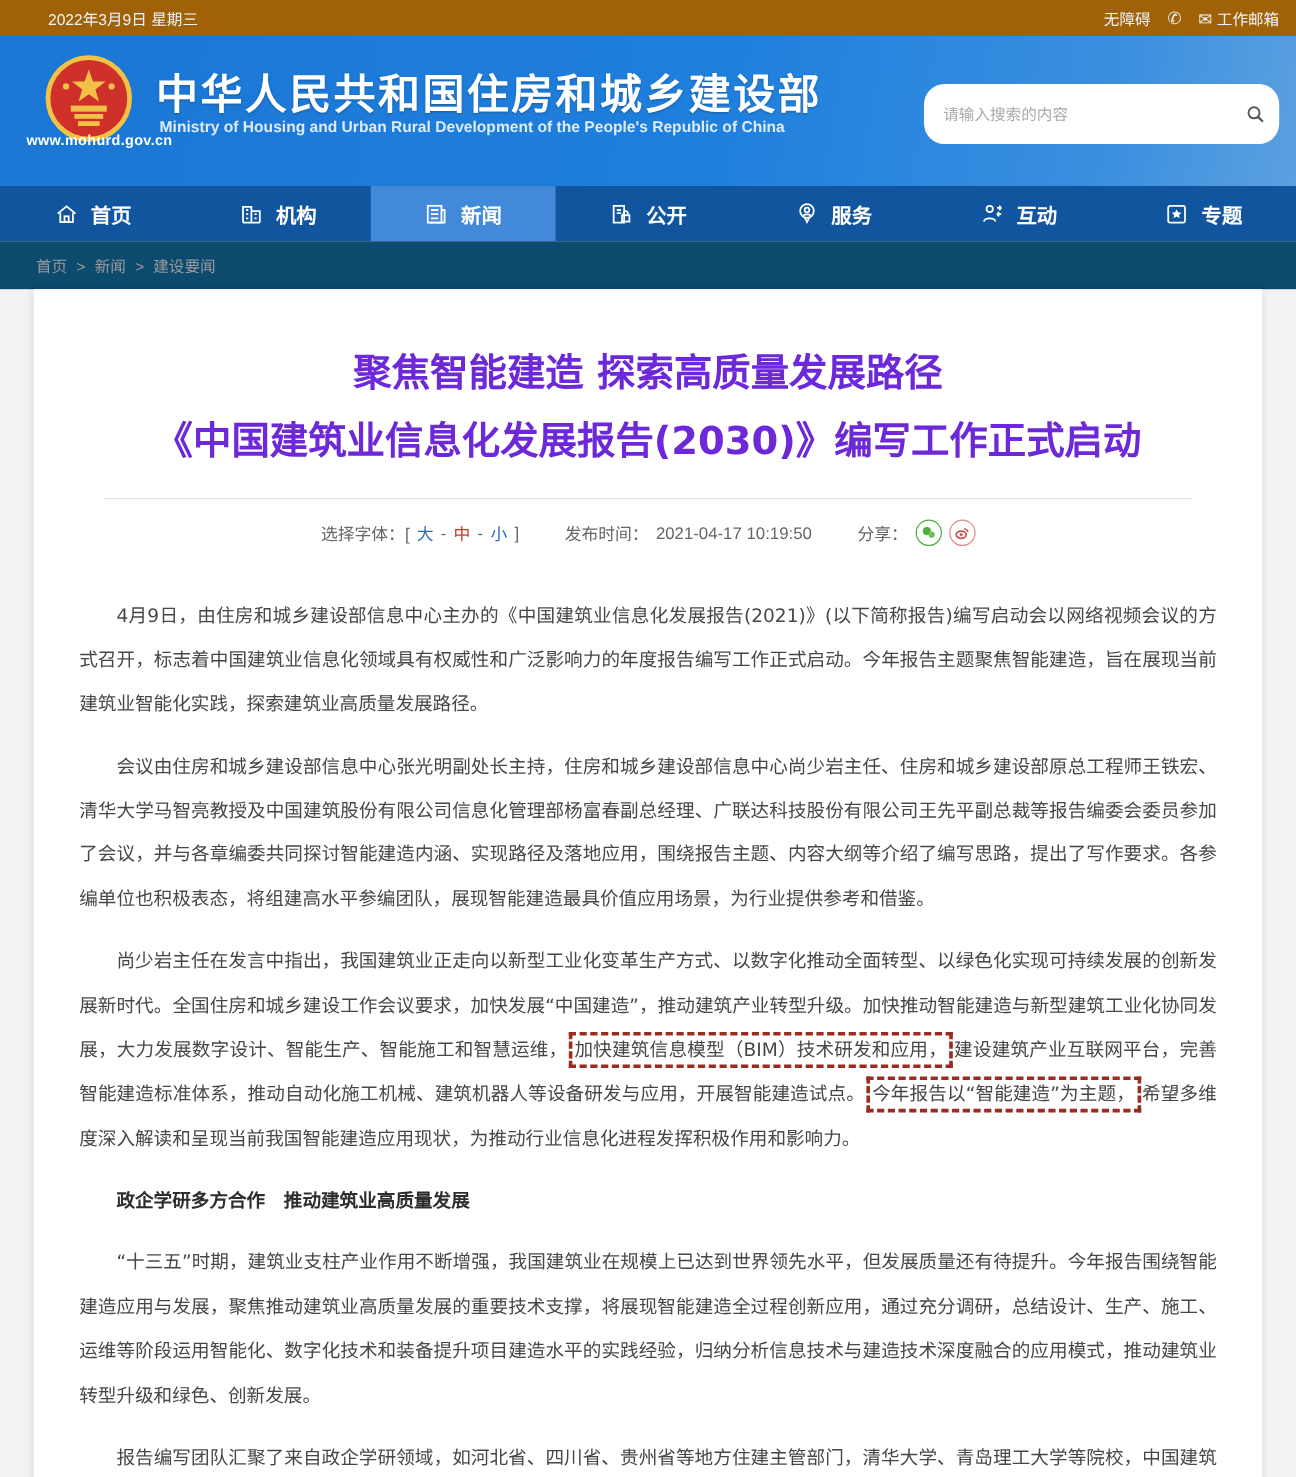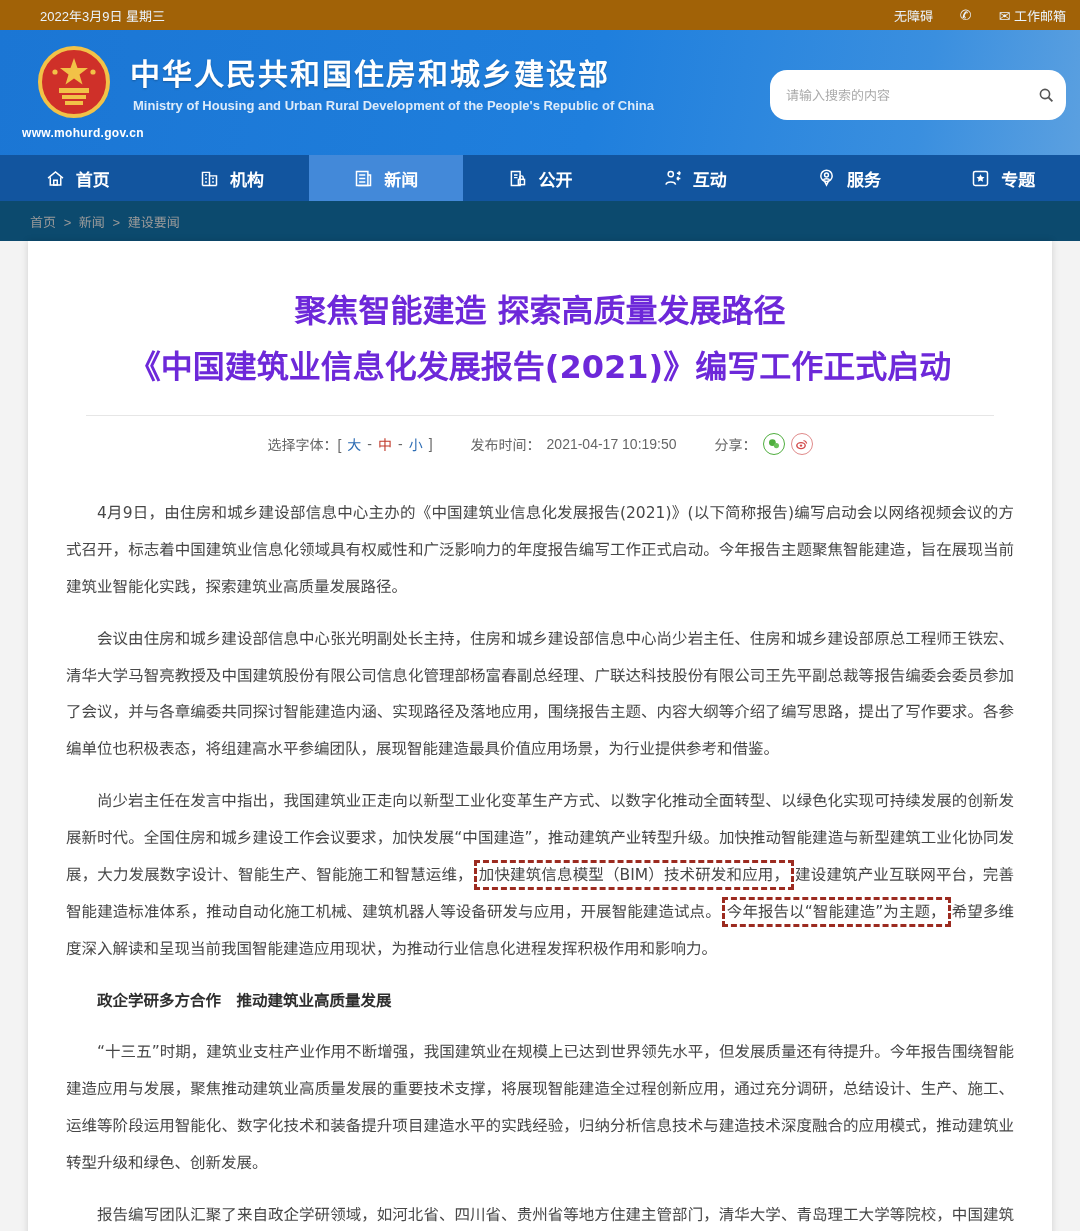--- a/index.html
+++ b/index.html
@@ -2,29 +2,29 @@
 <html lang="zh-CN"><head>
 <meta charset="utf-8">
 <style>
   * { margin:0; padding:0; box-sizing:border-box; }
   html,body { width:1080px; font-family:"Liberation Sans","DejaVu Sans",sans-serif; background:#fff; }
   .page { width:1080px; min-height:1231px; display:flex; flex-direction:column; }
 
   
   .topbar { height:30px; background:#a16207; color:#eaf3fd; font-size:13px;
             display:flex; align-items:center; justify-content:space-between; padding:0 14px 0 40px; overflow:hidden; }
-  .topbar-right { display:flex; align-items:center; gap:27px; white-space:nowrap; }
+  .topbar-right { display:flex; align-items:center; gap:14px; white-space:nowrap; }
   .topbar-right .mini-icon { font-size:14px; line-height:1; }
 
   
   .header { height:125px; background:linear-gradient(100deg,#1b76d4 0%,#1f7fdd 55%,#3a8fdf 85%,#5ba0e0 100%);
             position:relative; color:#fff; }
   .emblem { position:absolute; left:36px; top:12px; width:76px; height:84px; }
-  .site-url { position:absolute; left:22px; top:96px; font-size:12px; font-weight:bold; color:#fff; letter-spacing:.3px; }
-  .site-title { position:absolute; left:130px; top:20px; font-size:30px; font-weight:bold; letter-spacing:2px;
+  .site-url { position:absolute; left:22px; top:80px; font-size:12px; font-weight:bold; color:#fff; letter-spacing:.3px; }
+  .site-title { position:absolute; left:130px; top:20px; font-size:35px; font-weight:bold; letter-spacing:2px;
                 text-shadow:0 1px 2px rgba(0,0,0,.25); font-family:"DejaVu Sans",sans-serif; }
   .site-subtitle { position:absolute; left:133px; top:68px; font-size:13px; font-weight:bold; color:#ddebfa; }
   .searchbox { position:absolute; right:14px; top:40px; width:296px; height:50px; background:#fff; border-radius:17px;
                display:flex; align-items:center; padding:0 12px 0 16px; }
   .searchbox input { flex:1; border:none; outline:none; font-size:13px; color:#333; background:transparent; }
   .searchbox input::placeholder { color:#aaa; }
   .search-glyph { width:16px; height:16px; flex:0 0 auto; }
 
   
   .nav { height:46px; background:#12559f; display:flex; }
@@ -126,34 +126,34 @@
       <svg viewBox="0 0 24 24" fill="none" stroke="#fff" stroke-width="1.7">
         <path d="M5 4h10v16H5z"></path>
           <path d="M8 8h4M8 11h4"></path>
           <rect x="13" y="13" width="7" height="6"></rect>
           <path d="M14.5 13v-2a2 2 0 0 1 4 0v2"></path>
       </svg>
       <span>公开</span>
     </div>
     <div class="nav-item">
       <svg viewBox="0 0 24 24" fill="none" stroke="#fff" stroke-width="1.7">
-        <circle cx="10" cy="7" r="3"></circle>
-          <path d="M4.5 19c.8-4 10.2-4 11 0"></path>
-          <path d="M17 6h4m0 0-2-2m2 2-2 2M21 12h-4m0 0 2-2m-2 2 2 2"></path>
-      </svg>
-      <span>互动</span>
-    </div>
-    <div class="nav-item">
-      <svg viewBox="0 0 24 24" fill="none" stroke="#fff" stroke-width="1.7">
         <circle cx="12" cy="9" r="6.5"></circle>
           <circle cx="12" cy="8" r="2.2"></circle>
           <path d="M8.5 13.5c.6-1.8 6.4-1.8 7 0"></path>
           <path d="M10 15.5l2 4 2-4"></path>
       </svg>
       <span>服务</span>
+    </div>
+    <div class="nav-item">
+      <svg viewBox="0 0 24 24" fill="none" stroke="#fff" stroke-width="1.7">
+        <circle cx="10" cy="7" r="3"></circle>
+          <path d="M4.5 19c.8-4 10.2-4 11 0"></path>
+          <path d="M17 6h4m0 0-2-2m2 2-2 2M21 12h-4m0 0 2-2m-2 2 2 2"></path>
+      </svg>
+      <span>互动</span>
     </div>
     <div class="nav-item">
       <svg viewBox="0 0 24 24" fill="none" stroke="#fff" stroke-width="1.7">
         <rect x="4" y="4" width="16" height="16" rx="2"></rect>
         <path d="M12 7.2l1.4 2.9 3.2.4-2.3 2.2.6 3.1-2.9-1.6-2.9 1.6.6-3.1-2.3-2.2 3.2-.4z" fill="#fff" stroke="none"></path>
       </svg>
       <span>专题</span>
     </div>
   </div>
 
@@ -162,21 +162,21 @@
       <span class="crumb">首页</span>
       <span>&gt;</span>
       <span class="crumb">新闻</span>
       <span>&gt;</span>
       <span class="crumb">建设要闻</span>
     </div>
 
     <div class="card">
       <div class="article-title">
         <div>聚焦智能建造 探索高质量发展路径</div>
-        <div>《中国建筑业信息化发展报告(2021)》编写工作正式启动</div>
+        <div>《中国建筑业信息化发展报告(2030)》编写工作正式启动</div>
       </div>
       <div class="title-divider"></div>
 
       <div class="meta-row">
         <span>选择字体：[</span>
         <span class="font-large">大</span>
         <span>-</span>
         <span class="font-medium">中</span>
         <span>-</span>
         <span class="font-small">小</span>

